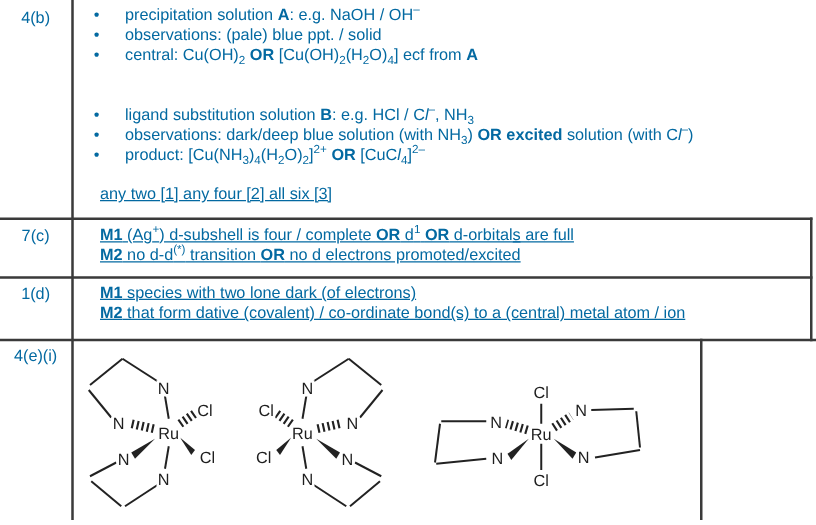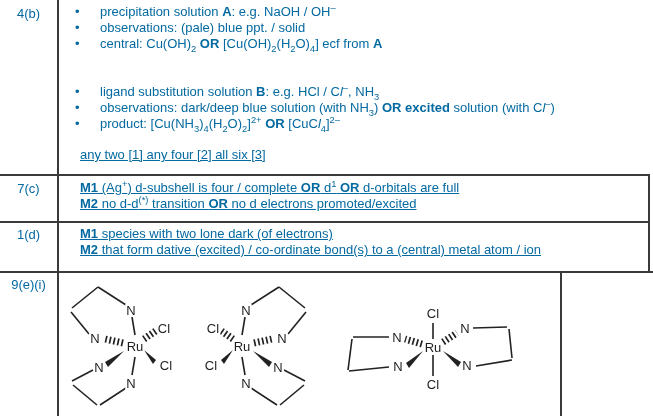--- a/index.html
+++ b/index.html
@@ -38,40 +38,40 @@
   <div class="vline col-divider"></div>
   <div class="hline hsep1"></div>
   <div class="hline hsep2"></div>
   <div class="hline hsep3"></div>
   <div class="vline rb1"></div>
   <div class="vline rb2"></div>
 
   <div class="row-label" style="top:6px">4(b)</div>
   <div class="row-label" style="top:181px">7(c)</div>
   <div class="row-label" style="top:227px">1(d)</div>
-  <div class="row-label" style="top:277px">9(e)(i)</div>
+  <div class="row-label" style="top:277px">4(e)(i)</div>
 
   <div>
     <div class="line bullet-line" style="top:4px"><span class="bullet">•</span><span><span>precipitation solution </span><span class="b">A</span><span>: e.g. NaOH / OH</span><sup>–</sup></span></div>
     <div class="line bullet-line" style="top:20px"><span class="bullet">•</span><span><span>observations: (pale) blue ppt. / solid</span></span></div>
     <div class="line bullet-line" style="top:36px"><span class="bullet">•</span><span><span>central: Cu(OH)</span><sub>2</sub><span> </span><span class="b">OR</span><span> [Cu(OH)</span><sub>2</sub><span>(H</span><sub>2</sub><span>O)</span><sub>4</sub><span>] ecf from </span><span class="b">A</span></span></div>
     <div class="line bullet-line" style="top:84px"><span class="bullet">•</span><span><span>ligand substitution solution </span><span class="b">B</span><span>: e.g. HCl / C</span><span class="it">l</span><sup>–</sup><span>, NH</span><sub>3</sub></span></div>
     <div class="line bullet-line" style="top:100px"><span class="bullet">•</span><span><span>observations: dark/deep blue solution (with NH</span><sub>3</sub><span>) </span><span class="b">OR excited</span><span> solution (with C</span><span class="it">l</span><sup>–</sup><span>)</span></span></div>
     <div class="line bullet-line" style="top:116px"><span class="bullet">•</span><span><span>product: [Cu(NH</span><sub>3</sub><span>)</span><sub>4</sub><span>(H</span><sub>2</sub><span>O)</span><sub>2</sub><span>]</span><sup>2+</sup><span> </span><span class="b">OR</span><span> [CuC</span><span class="it">l</span><sub>4</sub><span>]</span><sup>2–</sup></span></div>
     <div class="line plain-line" style="top:147px"><span>any two [1] any four [2] all six [3]</span></div>
   </div>
 
   <div>
     <div class="line plain-line" style="top:180px"><span class="b">M1</span><span> (Ag</span><sup>+</sup><span>) d-subshell is four / complete </span><span class="b">OR</span><span> d</span><sup>1</sup><span> </span><span class="b">OR</span><span> d-orbital</span><span class="u">s</span><span> are full</span></div>
     <div class="line plain-line" style="top:196px"><span class="b">M2</span><span> no d-d</span><sup>(*)</sup><span> transition </span><span class="b">OR</span><span> no d electrons promoted/excited</span></div>
   </div>
 
   <div>
     <div class="line plain-line" style="top:226px"><span class="b">M1</span><span> species with two lone dark (of electrons)</span></div>
-    <div class="line plain-line" style="top:242px"><span class="b">M2</span><span> that form dative (excited) / co-ordinate bond(s) to a (central) metal atom / ion</span></div>
+    <div class="line plain-line" style="top:242px"><span class="b">M2</span><span> that form dative (covalent) / co-ordinate bond(s) to a (central) metal atom / ion</span></div>
   </div>
 
   <svg style="left:60px;top:277px" width="128" height="140" viewBox="0 0 128 140">
 
     <line class="bond" x1="66" y1="28" x2="38" y2="10"></line>
     <line class="bond" x1="38" y1="10" x2="12" y2="31"></line>
     <line class="bond" x1="11" y1="35" x2="29" y2="57"></line>
     <line class="bond" x1="66" y1="111" x2="40" y2="128"></line>
     <line class="bond" x1="37" y1="128" x2="13" y2="108"></line>
     <line class="bond" x1="12" y1="104" x2="33" y2="93"></line>

